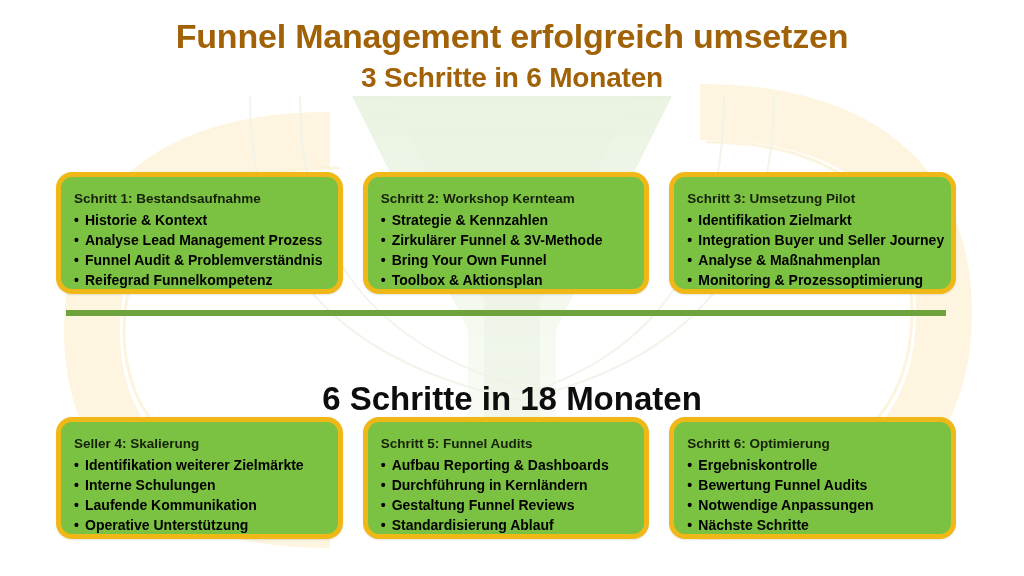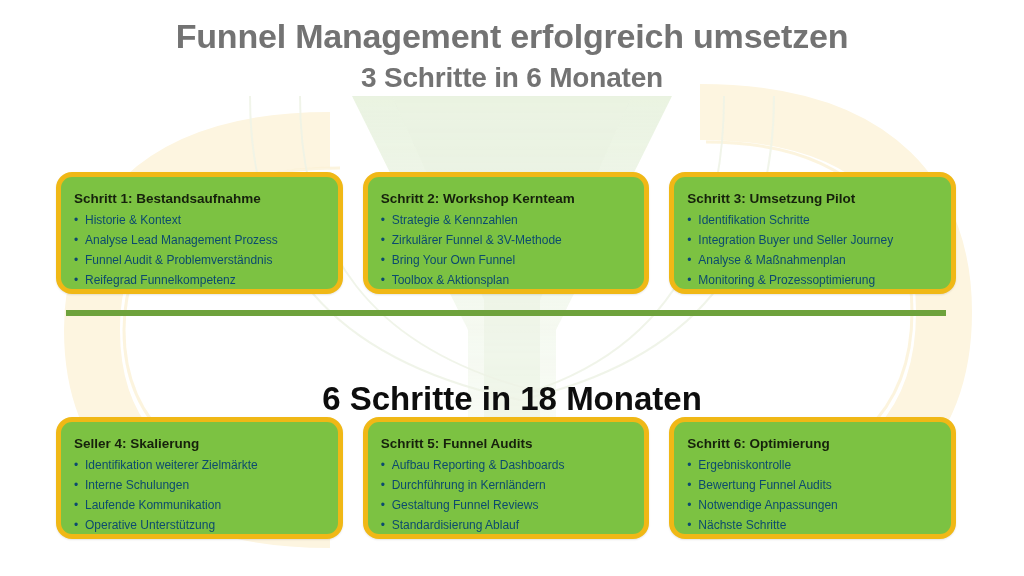--- a/index.html
+++ b/index.html
@@ -17,21 +17,21 @@
   .bg-svg{position:absolute;left:0;top:0;width:1024px;height:576px;}
 
   
   .content{position:absolute;inset:0;z-index:3;}
 
   .title-block{
     position:absolute;left:0;top:16px;width:1024px;
     text-align:center;
   }
   .title-line{
-    color:#737373;
+    color:#a16207;
     font-weight:bold;
     font-size:34px;
     line-height:41px;
     letter-spacing:-0.2px;
     white-space:nowrap;
   }
   .title-line.l2{font-size:28px;}
 
   .row{position:absolute;display:flex;gap:20px;left:56px;width:900px;margin-top:34px;}
   .row.top{top:138px;}
@@ -52,26 +52,27 @@
   .card-title{
     font-size:13.5px;
     font-weight:bold;
     color:#16210c;
     margin:0 0 3px 0;
     line-height:16px;
     white-space:nowrap;
   }
   .card-list{list-style:none;margin:0;padding:0;}
   .card-list li{
-    font-size:12px;
-    color:#0c4a6e;
+    font-size:14px;
+    color:#000000;
     line-height:20px;
     white-space:nowrap;
     position:relative;
     padding-left:11px;
+    font-weight:bold;
   }
   .card-list li::before{
     content:"\2022";
     position:absolute;left:0;top:0;
   }
 
   .divider{
     position:absolute;
     left:66px;top:310px;
     width:880px;height:6px;
@@ -160,21 +161,21 @@
           <li>Strategie &amp; Kennzahlen</li>
           <li>Zirkulärer Funnel &amp; 3V-Methode</li>
           <li>Bring Your Own Funnel</li>
           <li>Toolbox &amp; Aktionsplan</li>
         </ul>
       </div>
 
       <div class="card">
         <div class="card-title">Schritt 3: Umsetzung Pilot</div>
         <ul class="card-list">
-          <li>Identifikation Schritte</li>
+          <li>Identifikation Zielmarkt</li>
           <li>Integration Buyer und Seller Journey</li>
           <li>Analyse &amp; Maßnahmenplan</li>
           <li>Monitoring &amp; Prozessoptimierung</li>
         </ul>
       </div>
 
     </div>
 
     <div class="divider"></div>
 

